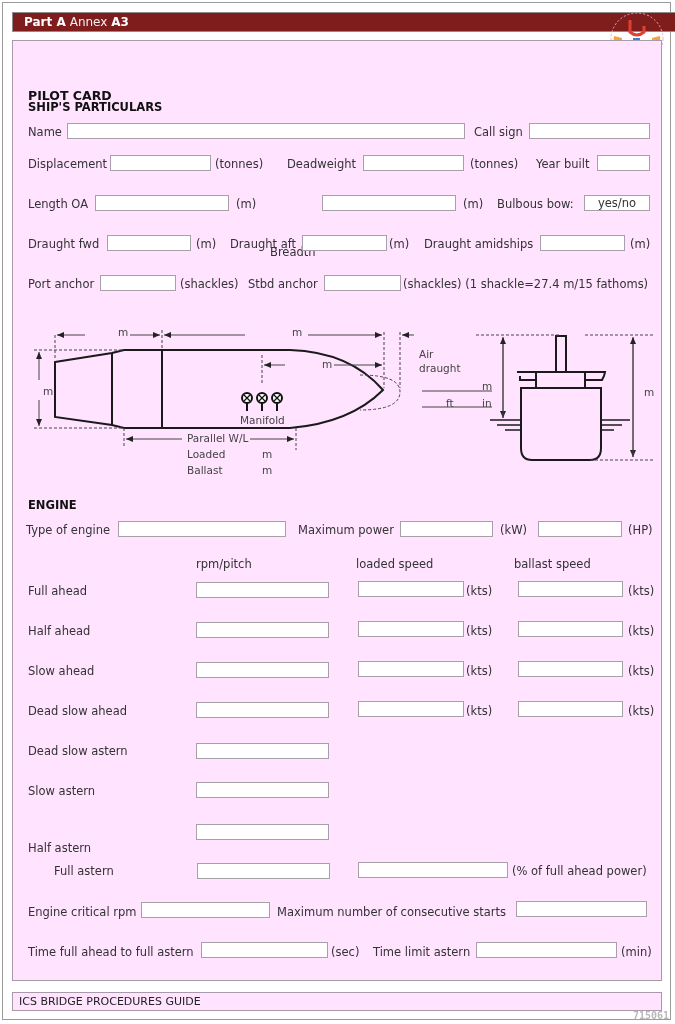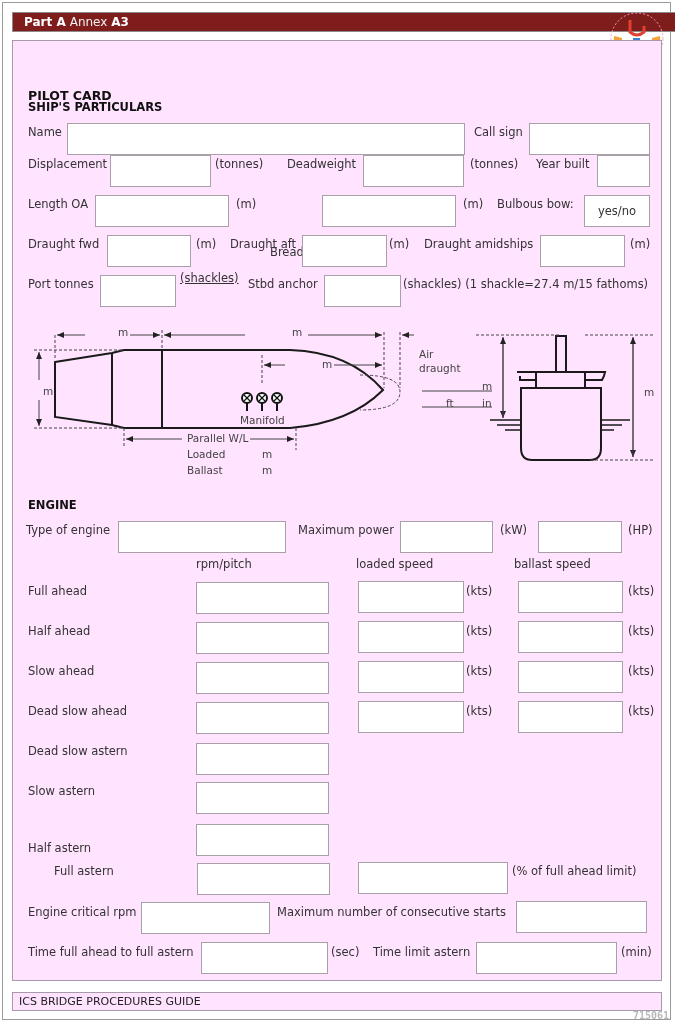--- a/index.html
+++ b/index.html
@@ -34,21 +34,21 @@
   }
   .page-id {
     position: absolute; right: 6px; top: 1010px; font-size: 10px; font-weight: bold;
     color: #b9b9b9; font-family: "DejaVu Sans Mono", monospace;
   }
   .h1 { position: absolute; font-weight: bold; font-size: 12.5px; color: #111; }
   .h2 { position: absolute; font-weight: bold; font-size: 11.5px; color: #111; text-align: right; }
   .lbl { position: absolute; font-size: 11.5px; color: #333; white-space: nowrap; line-height: 14px; }
   .box {
     position: absolute; background: #fff; border: 1px solid #a8a0a8; box-sizing: border-box;
-    height: 32px; font-size: 11.5px; font-family: "DejaVu Sans", sans-serif; color: #333;
+    height: 16px; font-size: 11.5px; font-family: "DejaVu Sans", sans-serif; color: #333;
     padding: 0 1px; outline: none;
   }
   .box.center { text-align: center; }
   svg text { font-family: "DejaVu Sans", sans-serif; font-size: 10.5px; fill: #444; }
 </style>
 </head>
 <body>
 
 <div class="outer-frame"></div>
 
@@ -98,23 +98,23 @@
 <div class="lbl" style="left:28px;top:237px;">Draught fwd</div>
 <input class="box" style="left: 107px; top: 235px; width: 84px;">
 <div class="lbl" style="left:196px;top:237px;">(m)</div>
 <div class="lbl" style="left:230px;top:237px;">Draught aft</div>
 <input class="box" style="left: 302px; top: 235px; width: 85px;">
 <div class="lbl" style="left:389px;top:237px;">(m)</div>
 <div class="lbl" style="left:424px;top:237px;">Draught amidships</div>
 <input class="box" style="left: 540px; top: 235px; width: 85px;">
 <div class="lbl" style="left:630px;top:237px;">(m)</div>
 
-<div class="lbl" style="left:28px;top:277px;">Port tonnes</div>
+<div class="lbl" style="left:28px;top:277px;">Port anchor</div>
 <input class="box" style="left: 100px; top: 275px; width: 76px;">
-<div class="lbl" style="left:180px;top:271px;text-decoration:underline;">(shackles)</div>
+<div class="lbl" style="left:180px;top:277px;">(shackles)</div>
 <div class="lbl" style="left:248px;top:277px;">Stbd anchor</div>
 <input class="box" style="left: 324px; top: 275px; width: 77px;">
 <div class="lbl" style="left:403px;top:277px;">(shackles) (1 shackle=27.4 m/15 fathoms)</div>
 
 <svg style="position:absolute;left:0;top:320px;" width="675" height="160">
   <defs>
     <marker id="ah" markerWidth="8" markerHeight="8" refX="7" refY="4" orient="auto">
       <path d="M0,1 L7,4 L0,7 Z" fill="#222"></path>
     </marker>
   </defs>
@@ -257,21 +257,21 @@
 
 <div class="lbl" style="left:28px;top:784px;">Slow astern</div>
 <input class="box" style="left: 196px; top: 782px; width: 133px;">
 
 <div class="lbl" style="left:28px;top:824px;margin-top:17px;">Half astern</div>
 <input class="box" style="left: 196px; top: 824px; width: 133px;">
 
 <div class="lbl" style="left:28px;top:864px;margin-left:26px;">Full astern</div>
 <input class="box" style="left: 197px; top: 863px; width: 133px;">
 <input class="box" style="left: 358px; top: 862px; width: 150px;">
-<div class="lbl" style="left:512px;top:864px;">(% of full ahead limit)</div>
+<div class="lbl" style="left:512px;top:864px;">(% of full ahead power)</div>
 
 <div class="lbl" style="left:28px;top:905px;text-align:center;">Engine critical rpm</div>
 <input class="box" style="left: 141px; top: 902px; width: 129px;">
 <div class="lbl" style="left:277px;top:905px;">Maximum number of consecutive starts</div>
 <input class="box" style="left: 516px; top: 901px; width: 131px;">
 
 <div class="lbl" style="left:28px;top:945px;">Time full ahead to full astern</div>
 <input class="box" style="left: 201px; top: 942px; width: 127px;">
 <div class="lbl" style="left:331px;top:945px;">(sec)</div>
 <div class="lbl" style="left:373px;top:945px;">Time limit astern</div>

